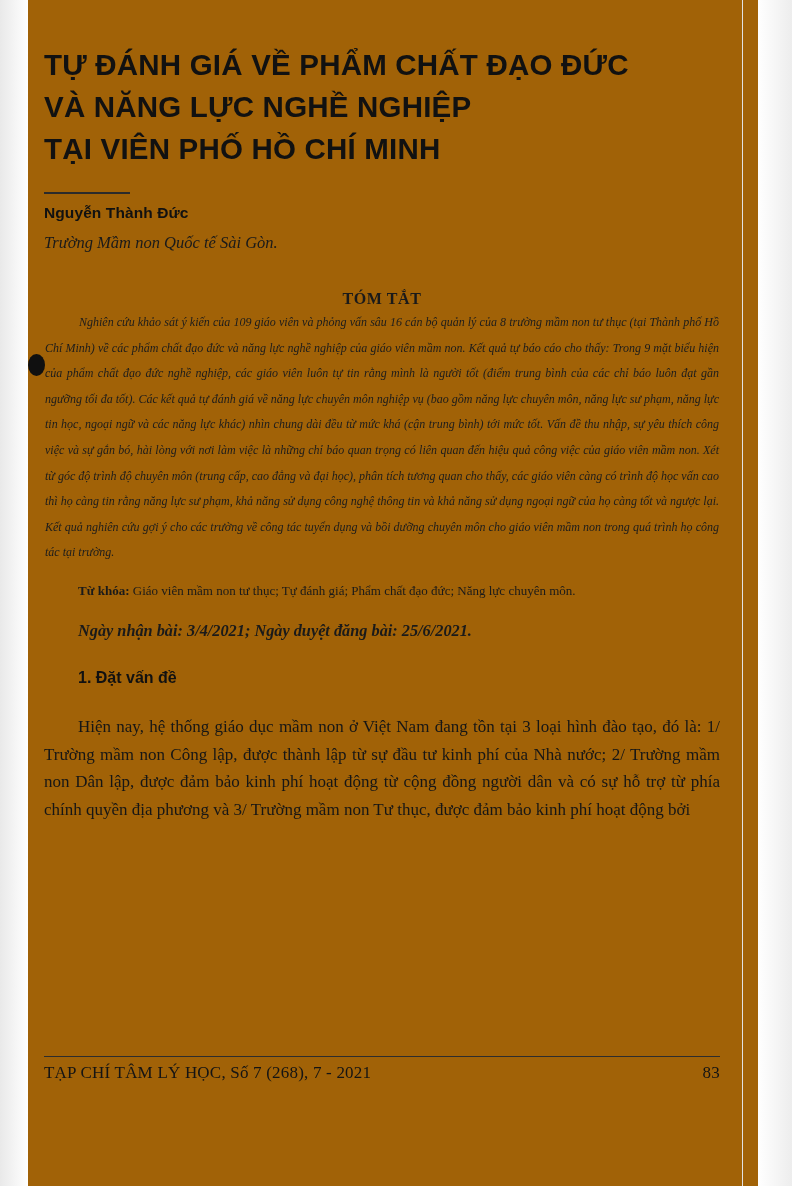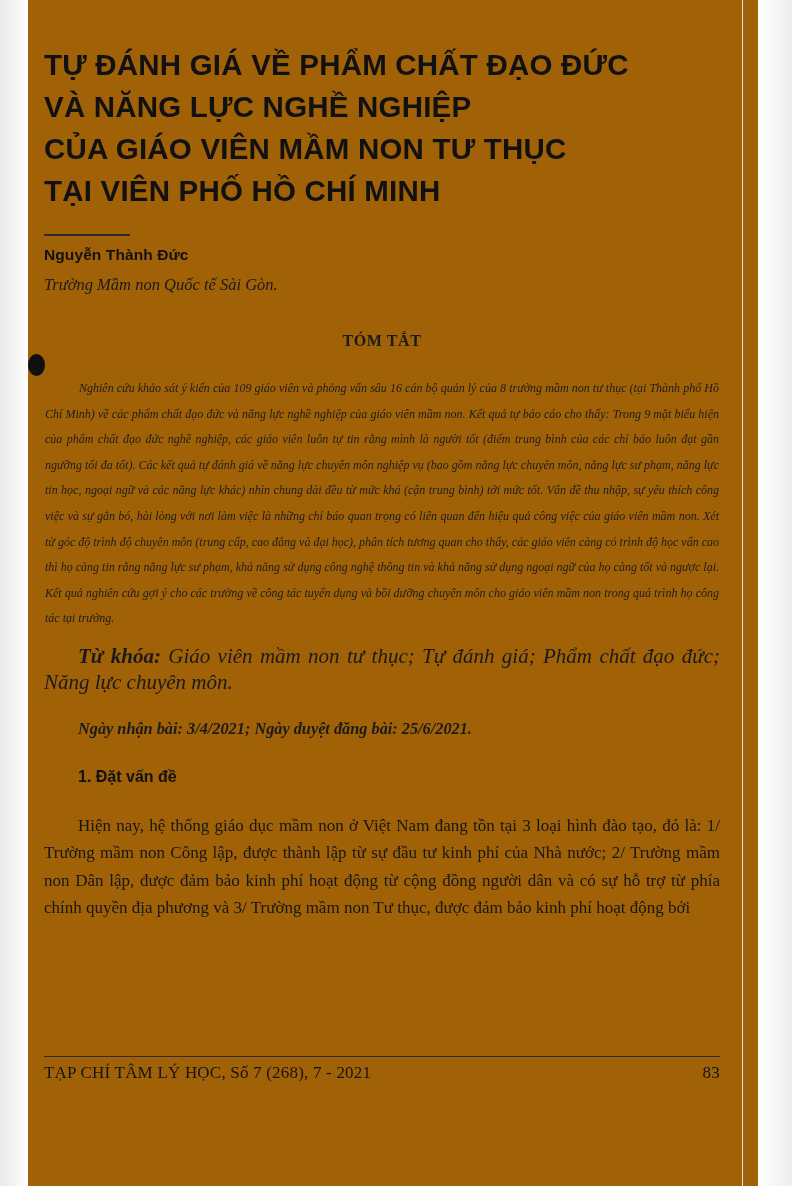--- a/index.html
+++ b/index.html
@@ -102,37 +102,36 @@
   }
 
   
   .abstract-heading {
     font-family: "Liberation Serif", serif;
     font-weight: bold;
     font-size: 16px;
     text-align: center;
     letter-spacing: 0.6px;
     margin-top: 36px;
-    margin-bottom: 26px;
+    margin-bottom: 2px;
   }
   .abstract {
     font-family: "Liberation Serif", serif;
     font-style: italic;
     font-size: 12px;
     line-height: 25.6px;
     text-align: justify;
     text-justify: inter-word;
     text-indent: 34px;
     margin: 1px;
     color: #1c1c1c;
   }
   .keywords {
     font-family: "Liberation Serif", serif;
-    font-style: italic;
-    font-size: 21px;
+    font-size: 13px;
     line-height: 25.6px;
     text-align: justify;
     text-indent: 34px;
     margin-top: 12px;
   }
   .keywords b {
     font-weight: bold;
   }
   .dates {
     font-family: "Liberation Serif", serif;
@@ -198,21 +197,20 @@
   <div class="scan-edge-left"></div>
   <div class="scan-edge-right"></div>
   <div class="scan-fold"></div>
   <div class="ink-blob"></div>
 
   <div class="content">
 
     <h1 class="title">
       <span class="title-line">TỰ ĐÁNH GIÁ VỀ PHẨM CHẤT ĐẠO ĐỨC</span>
       <span class="title-line">VÀ NĂNG LỰC NGHỀ NGHIỆP</span>
-      <span class="title-line">CỦA GIÁO VIÊN MẦM NON TƯ THỤC</span>
       <span class="title-line">TẠI VIÊN PHỐ HỒ CHÍ MINH</span>
     </h1>
 
     <div class="rule"></div>
 
     <div class="author">Nguyễn Thành Đức</div>
     <div class="affiliation">Trường Mầm non Quốc tế Sài Gòn.</div>
 
     <div class="abstract-heading">TÓM TẮT</div>
     <p class="abstract">Nghiên cứu khảo sát ý kiến của 109 giáo viên và phỏng vấn sâu 16 cán bộ quản lý của 8 trường mầm non tư thục (tại Thành phố Hồ Chí Minh) về các phẩm chất đạo đức và năng lực nghề nghiệp của giáo viên mầm non. Kết quả tự báo cáo cho thấy: Trong 9 mặt biểu hiện của phẩm chất đạo đức nghề nghiệp, các giáo viên luôn tự tin rằng mình là người tốt (điểm trung bình của các chỉ báo luôn đạt gần ngưỡng tối đa tốt). Các kết quả tự đánh giá về năng lực chuyên môn nghiệp vụ (bao gồm năng lực chuyên môn, năng lực sư phạm, năng lực tin học, ngoại ngữ và các năng lực khác) nhìn chung dài đều từ mức khá (cận trung bình) tới mức tốt. Vấn đề thu nhập, sự yêu thích công việc và sự gắn bó, hài lòng với nơi làm việc là những chỉ báo quan trọng có liên quan đến hiệu quả công việc của giáo viên mầm non. Xét từ góc độ trình độ chuyên môn (trung cấp, cao đẳng và đại học), phân tích tương quan cho thấy, các giáo viên càng có trình độ học vấn cao thì họ càng tin rằng năng lực sư phạm, khả năng sử dụng công nghệ thông tin và khả năng sử dụng ngoại ngữ của họ càng tốt và ngược lại. Kết quả nghiên cứu gợi ý cho các trường về công tác tuyển dụng và bồi dưỡng chuyên môn cho giáo viên mầm non trong quá trình họ công tác tại trường.</p>

